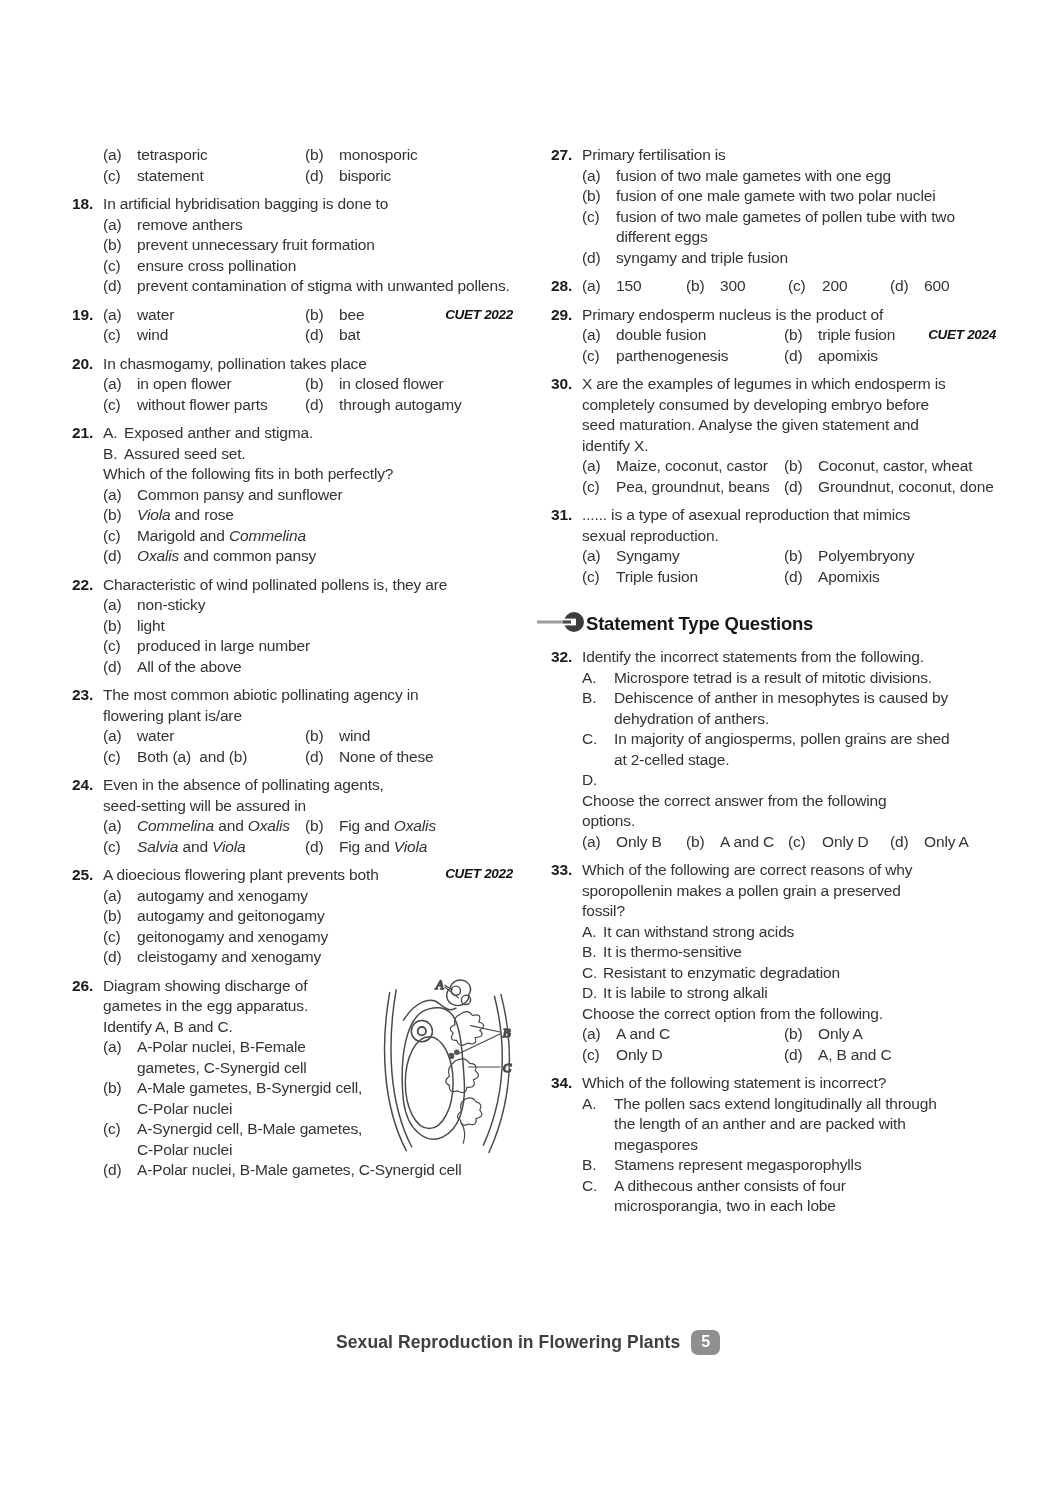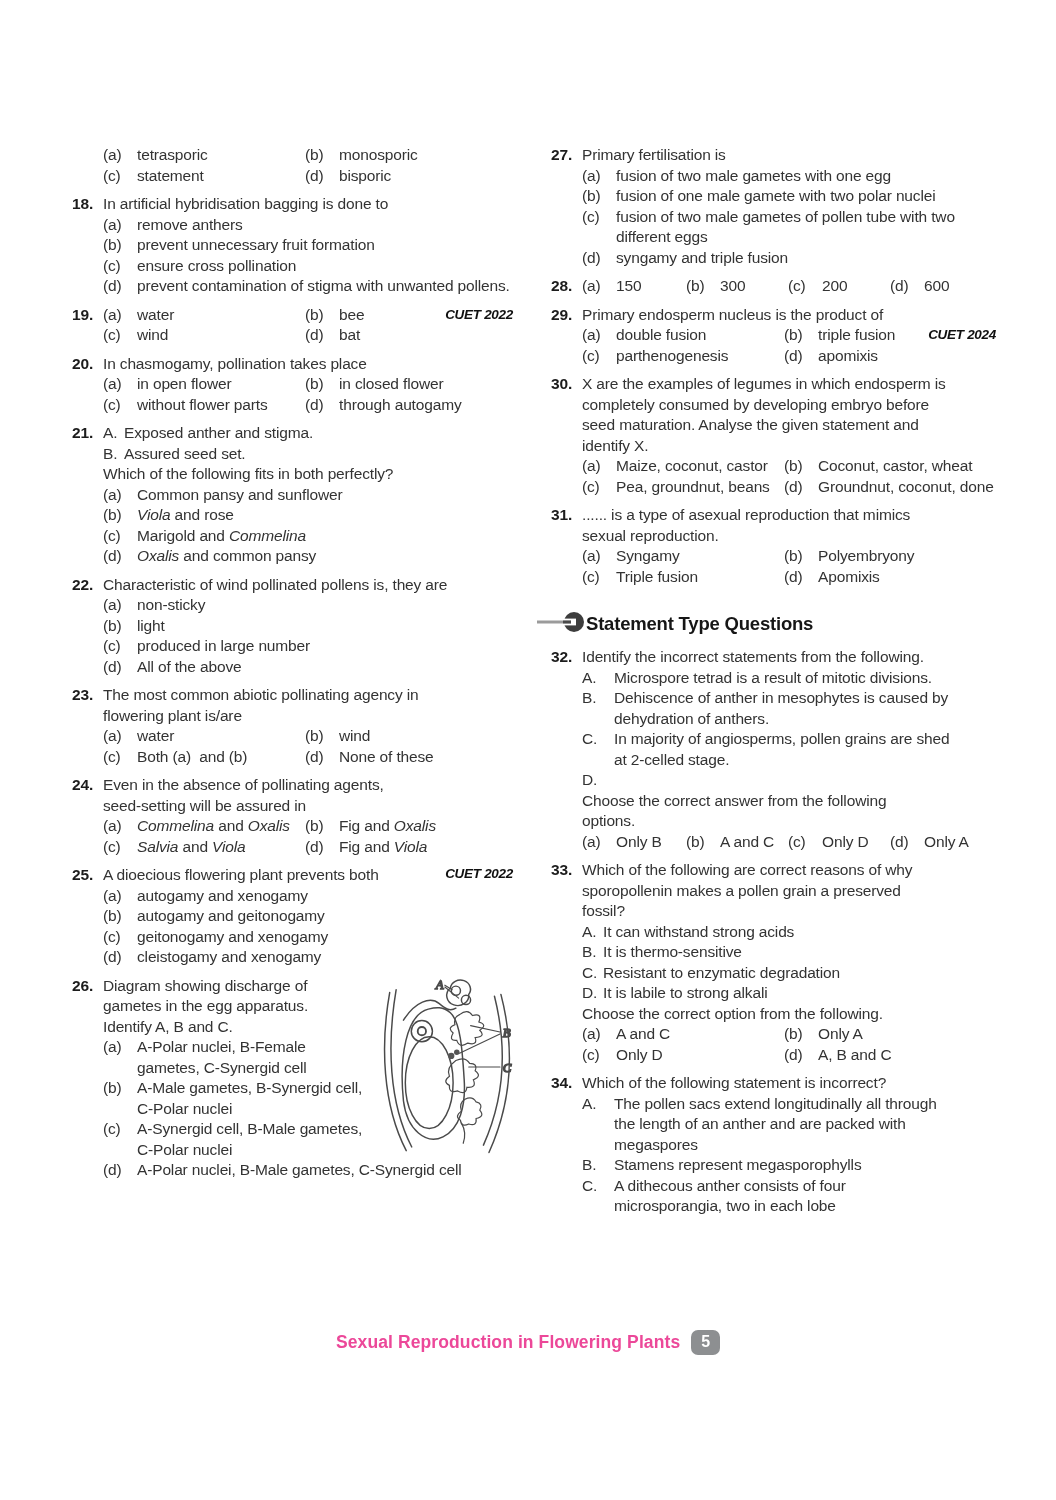--- a/index.html
+++ b/index.html
@@ -33,21 +33,21 @@
     display:flex;align-items:flex-end;gap:1px;margin:23px 0 13px -14px;
   }
   .section-title{font-weight:700;font-size:18.5px;color:#161616;letter-spacing:-0.2px;}
   .diagram-float{float:right;width:140px;height:182px;margin:0 0 2px 6px;}
   .diagram-float svg{display:block;width:140px;height:182px;}
   .dlabel{font-style:italic;font-size:14px;fill:#2e2e2e;font-family:"Liberation Serif",serif;}
   .footer{
     position:absolute;top:1330px;left:0;width:100%;
     display:flex;justify-content:center;align-items:center;gap:11px;
   }
-  .footer-title{font-weight:700;font-size:17.5px;color:#ec4899;letter-spacing:0.1px;}
+  .footer-title{font-weight:700;font-size:17.5px;color:#404040;letter-spacing:0.1px;}
   .footer-badge{
     background:#8d8f91;color:#ffffff;font-weight:700;font-size:16px;
     border-radius:7px;padding:2px 10px 3px 10px;line-height:20px;
   }
   i{font-style:italic;}
 </style>
 </head>
 <body>
 
 <div class="col col-left">

